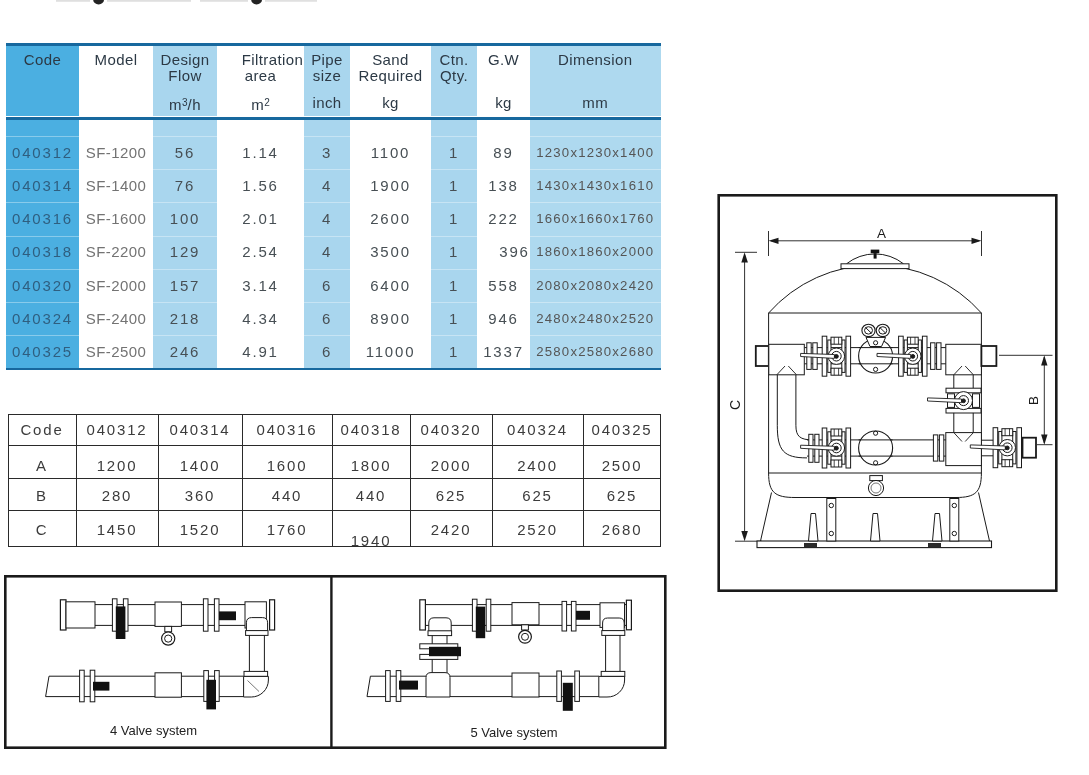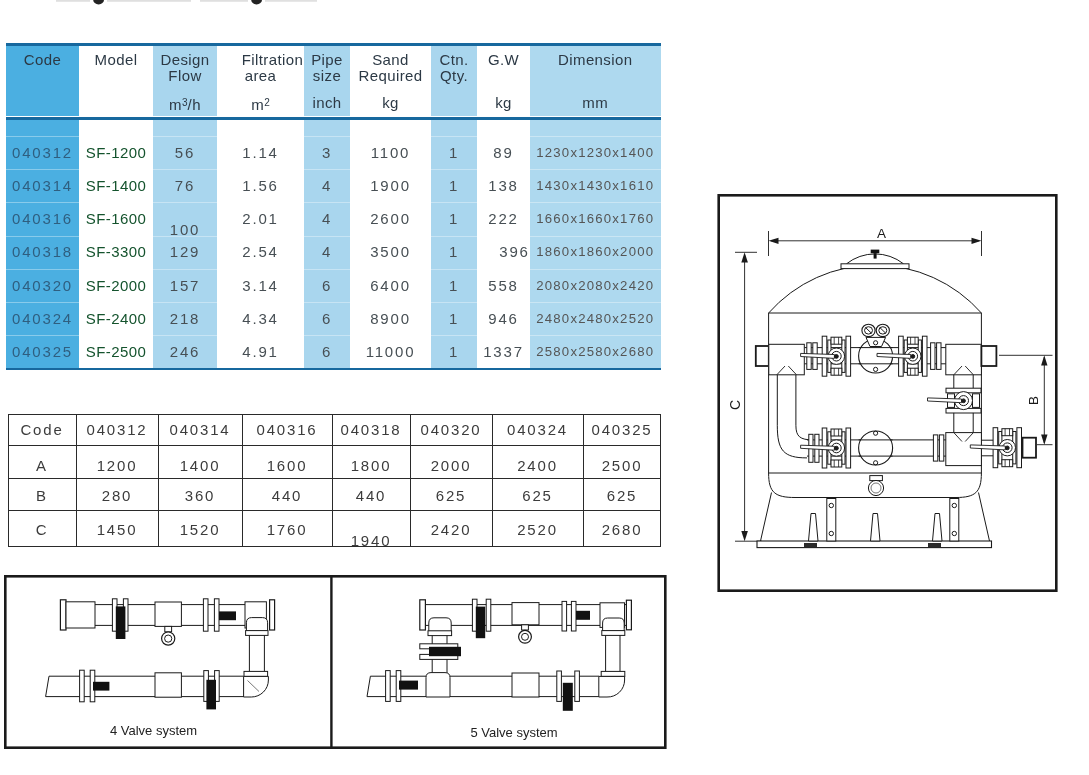--- a/index.html
+++ b/index.html
@@ -1,20 +1,20 @@
 <!DOCTYPE html>
 <html><head><meta charset="utf-8">
 <style>
 html,body{margin:0;padding:0;background:#fff}
 body{width:1089px;height:775px;position:relative;overflow:hidden;
 font-family:"Liberation Sans",sans-serif}
 .c{position:absolute;text-align:center;font-size:15px;line-height:16px;white-space:nowrap}
 .h{color:#2c3945;letter-spacing:0.4px}
 .d{color:#474f54;letter-spacing:1.8px}
-.d.model{letter-spacing:0.4px;color:#14532d}
+.d.model{letter-spacing:0.4px;color:#737373}
 .d.code{color:#2f5f80}
 .d.dim{font-size:13.2px;letter-spacing:1.2px;color:#555}
 .t2{color:#3c3c3c;letter-spacing:1.8px}
 .sup{font-size:10px;vertical-align:4px;letter-spacing:0}
 </style></head>
 <body>
 <svg xmlns="http://www.w3.org/2000/svg" width="1089" height="775" viewBox="0 0 1089 775" style="position:absolute;left:0;top:0" font-family="Liberation Sans, sans-serif">
 <g fill="none" stroke="#1a1a1a" stroke-width="1">
 <g fill="#242424" stroke="none">
         <ellipse cx="98.6" cy="-0.2" rx="5.4" ry="4.6"></ellipse>
@@ -289,29 +289,29 @@
 <div class="c d model" style="left:79.0px;top:177.8px;width:74.0px">SF-1400</div>
 <div class="c d" style="left:153.0px;top:177.8px;width:64.0px">76</div>
 <div class="c d" style="left:217.0px;top:177.8px;width:87.0px">1.56</div>
 <div class="c d" style="left:304.0px;top:177.8px;width:46.0px">4</div>
 <div class="c d" style="left:350.0px;top:177.8px;width:81.0px">1900</div>
 <div class="c d" style="left:431.0px;top:177.8px;width:46.0px">1</div>
 <div class="c d" style="left:477.0px;top:177.8px;width:53.0px">138</div>
 <div class="c d dim" style="left:530.0px;top:177.8px;width:130.5px">1430x1430x1610</div>
 <div class="c d code" style="left:6.0px;top:211.0px;width:73.0px">040316</div>
 <div class="c d model" style="left:79.0px;top:211.0px;width:74.0px">SF-1600</div>
-<div class="c d" style="left:153.0px;top:222px;width:64.0px">100</div>
+<div class="c d" style="left:153.0px;top:211.0px;width:64.0px">100</div>
 <div class="c d" style="left:217.0px;top:211.0px;width:87.0px">2.01</div>
 <div class="c d" style="left:304.0px;top:211.0px;width:46.0px">4</div>
 <div class="c d" style="left:350.0px;top:211.0px;width:81.0px">2600</div>
 <div class="c d" style="left:431.0px;top:211.0px;width:46.0px">1</div>
 <div class="c d" style="left:477.0px;top:211.0px;width:53.0px">222</div>
 <div class="c d dim" style="left:530.0px;top:211.0px;width:130.5px">1660x1660x1760</div>
 <div class="c d code" style="left:6.0px;top:244.2px;width:73.0px">040318</div>
-<div class="c d model" style="left:79.0px;top:244.2px;width:74.0px">SF-3300</div>
+<div class="c d model" style="left:79.0px;top:244.2px;width:74.0px">SF-2200</div>
 <div class="c d" style="left:153.0px;top:244.2px;width:64.0px">129</div>
 <div class="c d" style="left:217.0px;top:244.2px;width:87.0px">2.54</div>
 <div class="c d" style="left:304.0px;top:244.2px;width:46.0px">4</div>
 <div class="c d" style="left:350.0px;top:244.2px;width:81.0px">3500</div>
 <div class="c d" style="left:431.0px;top:244.2px;width:46.0px">1</div>
 <div class="c d" style="left:477.0px;top:244.2px;width:75px">396</div>
 <div class="c d dim" style="left:530.0px;top:244.2px;width:130.5px">1860x1860x2000</div>
 <div class="c d code" style="left:6.0px;top:277.5px;width:73.0px">040320</div>
 <div class="c d model" style="left:79.0px;top:277.5px;width:74.0px">SF-2000</div>
 <div class="c d" style="left:153.0px;top:277.5px;width:64.0px">157</div>

